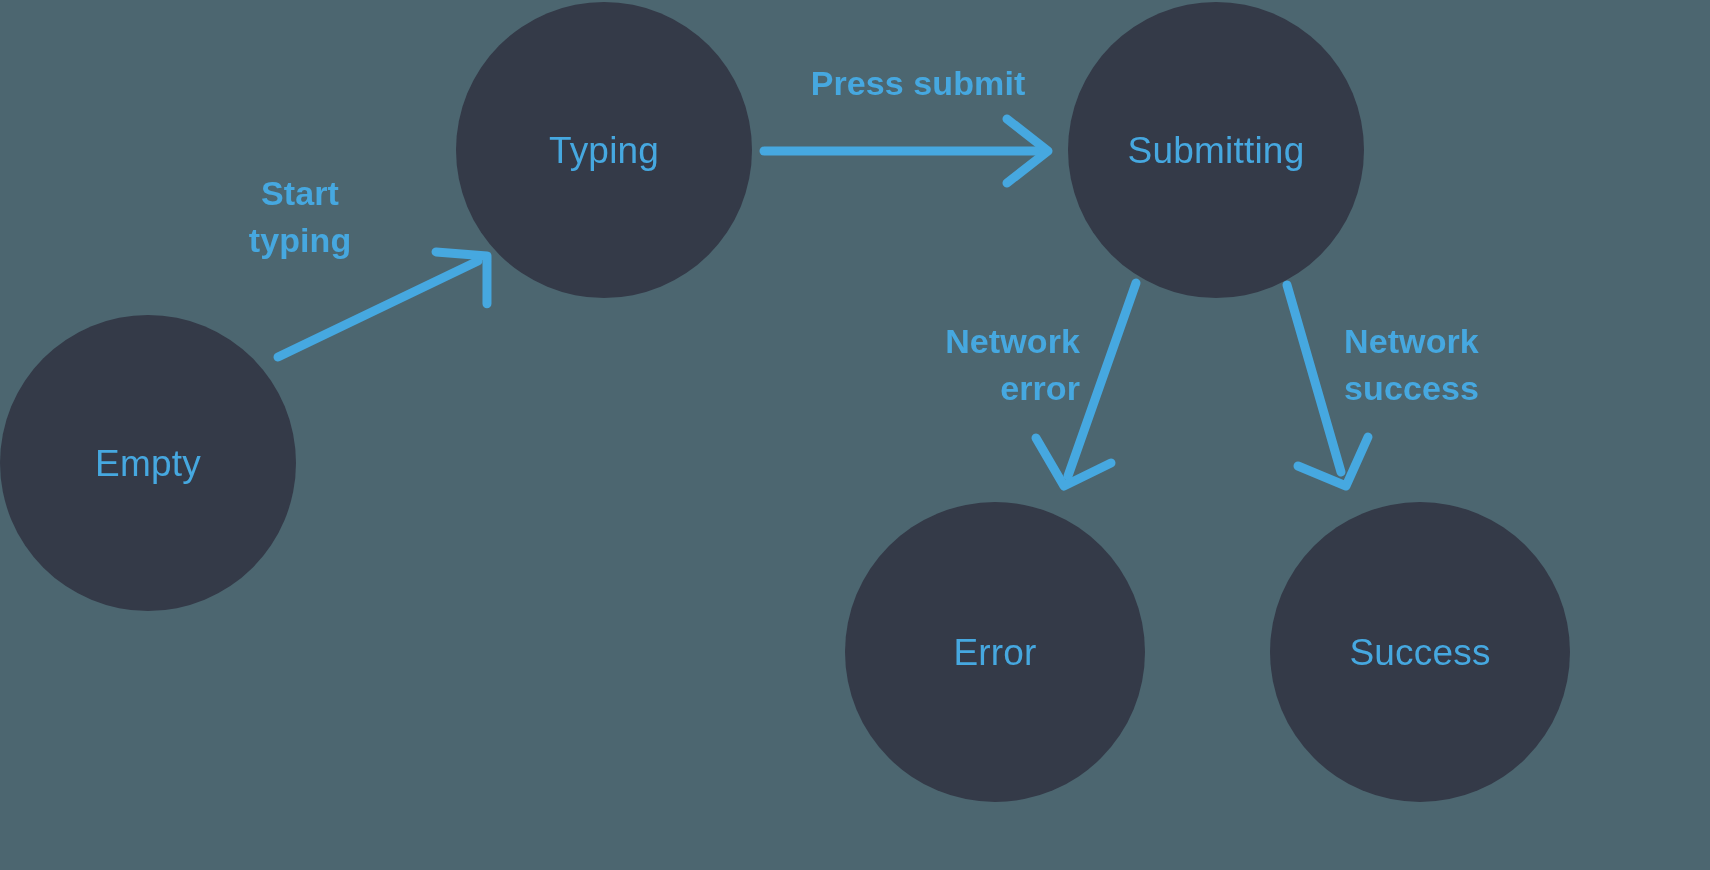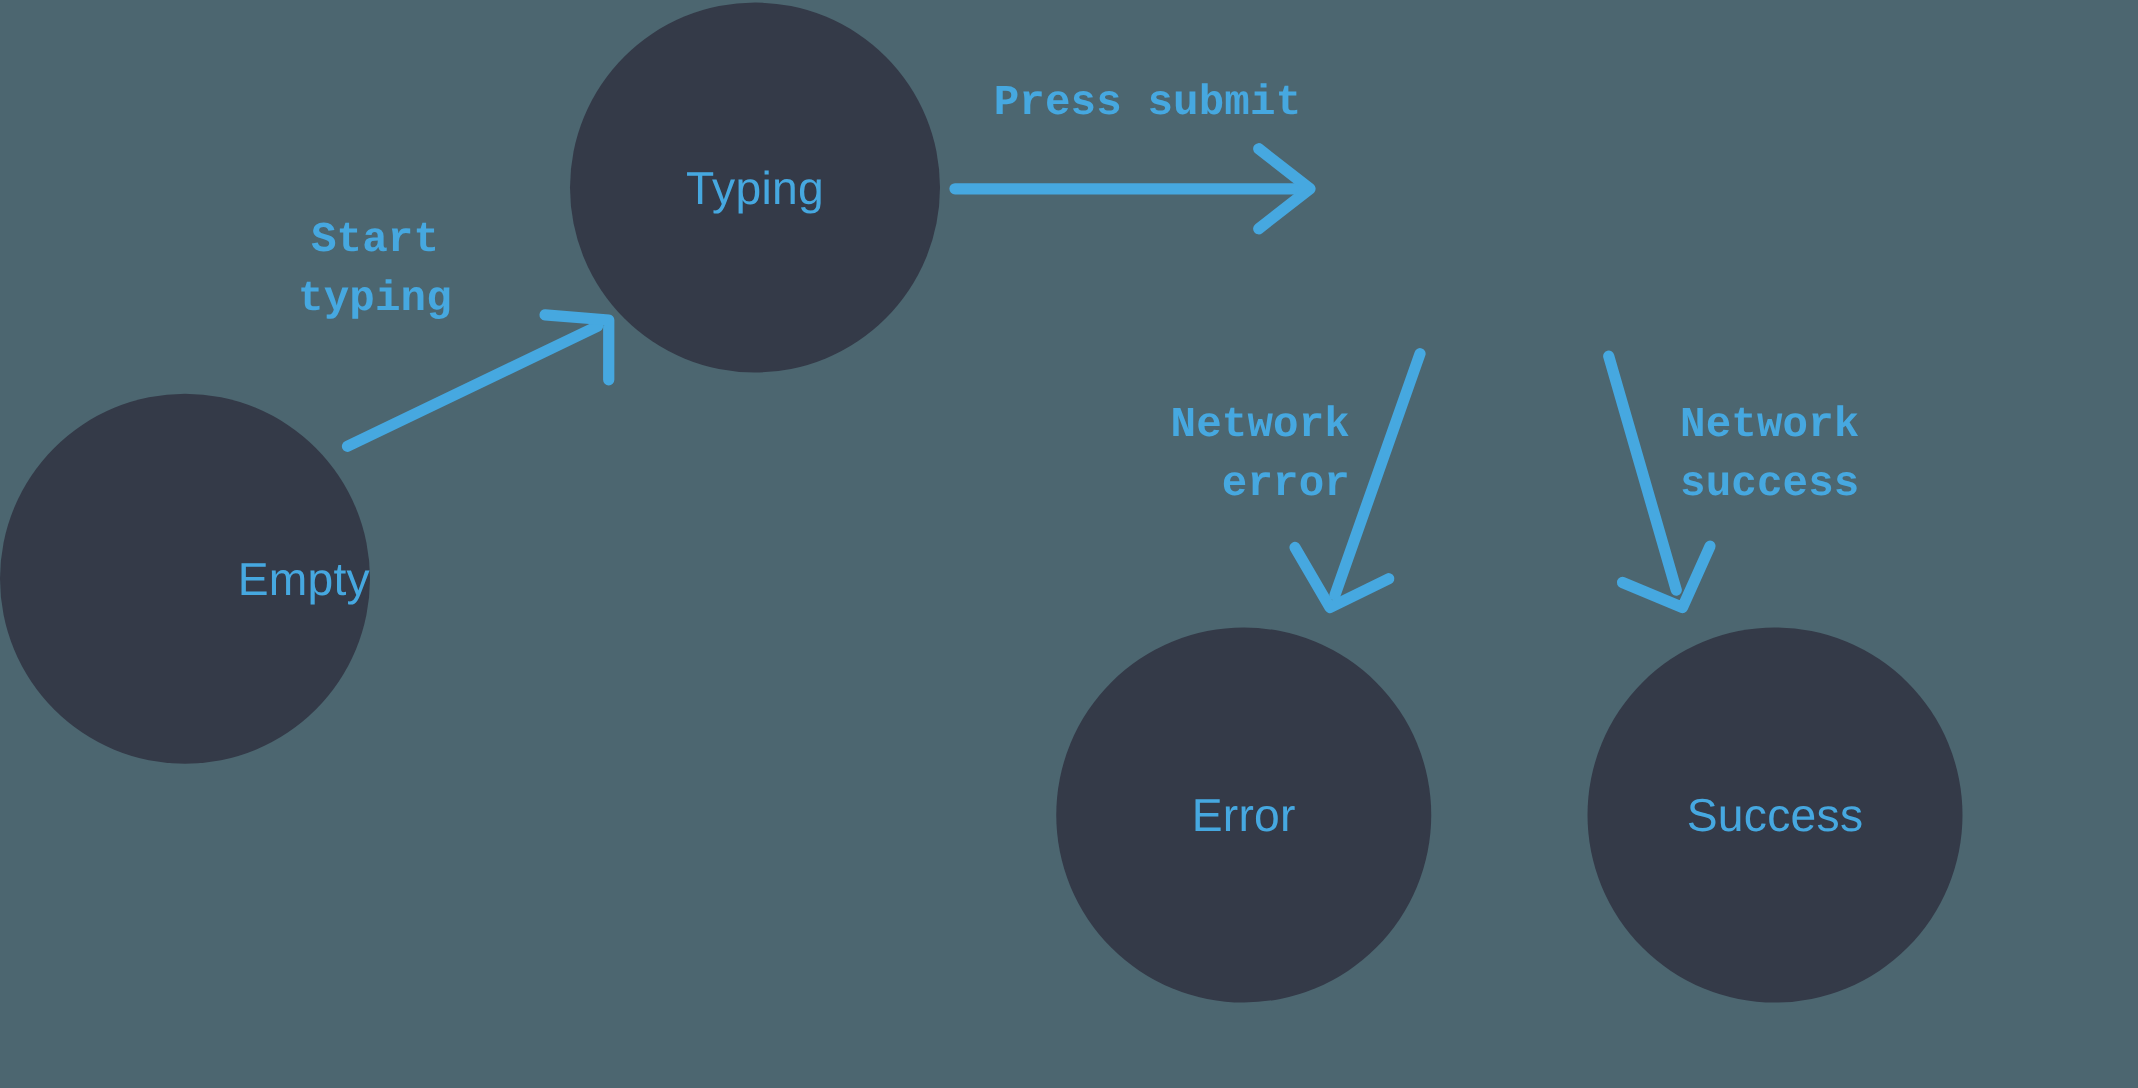--- a/index.html
+++ b/index.html
@@ -39,21 +39,21 @@
     font-weight: 400;
     font-size: 37px;
     letter-spacing: 0.2px;
     white-space: nowrap;
     line-height: 1;
     text-align: center;
   }
   .edge-label {
     position: absolute;
     color: #46a8e0;
-    font-family: Liberation Mono, monospace;
+    font-family: Liberation Sans, sans-serif;
     font-weight: 700;
     font-size: 34px;
     line-height: 1.38;
     white-space: pre-line;
     text-align: center;
     letter-spacing: 0.1px;
   }
   .edge-label.align-left   { text-align: left; }
   .edge-label.align-right  { text-align: right; }
 </style>
@@ -78,28 +78,31 @@
       <line x1="1136" y1="283" x2="1068" y2="476" stroke="#46a8e0" stroke-width="9" stroke-linecap="round"></line>
       <polyline points="1036,438 1064,486 1111,463" fill="none" stroke="#46a8e0" stroke-width="9" stroke-linecap="round" stroke-linejoin="round"></polyline>
     </g>
 
     <g>
       <line x1="1287" y1="285" x2="1341" y2="472" stroke="#46a8e0" stroke-width="9" stroke-linecap="round"></line>
       <polyline points="1298,466 1346,486 1368,437" fill="none" stroke="#46a8e0" stroke-width="9" stroke-linecap="round" stroke-linejoin="round"></polyline>
     </g>
   </svg>
 
-  <div class="state-node" id="node-empty" style="left:0px; top:315px; width:296px; height:296px;justify-content:flex-end;">
+  <div class="state-node" id="node-empty" style="left:0px; top:315px; width:296px; height:296px;">
     <span class="state-label">Empty</span>
   </div>
 
   <div class="state-node" id="node-typing" style="left:456px; top:2px; width:296px; height:296px;">
     <span class="state-label">Typing</span>
   </div>
 
+  <div class="state-node" id="node-submitting" style="left:1068px; top:2px; width:296px; height:296px;">
+    <span class="state-label">Submitting</span>
+  </div>
 
   <div class="state-node" id="node-error" style="left:845px; top:502px; width:300px; height:300px;">
     <span class="state-label">Error</span>
   </div>
 
   <div class="state-node" id="node-success" style="left:1270px; top:502px; width:300px; height:300px;">
     <span class="state-label">Success</span>
   </div>
 
   <div class="edge-label" id="label-start-typing" style="left:200px; top:170px; width:200px;text-align:center;">Start

